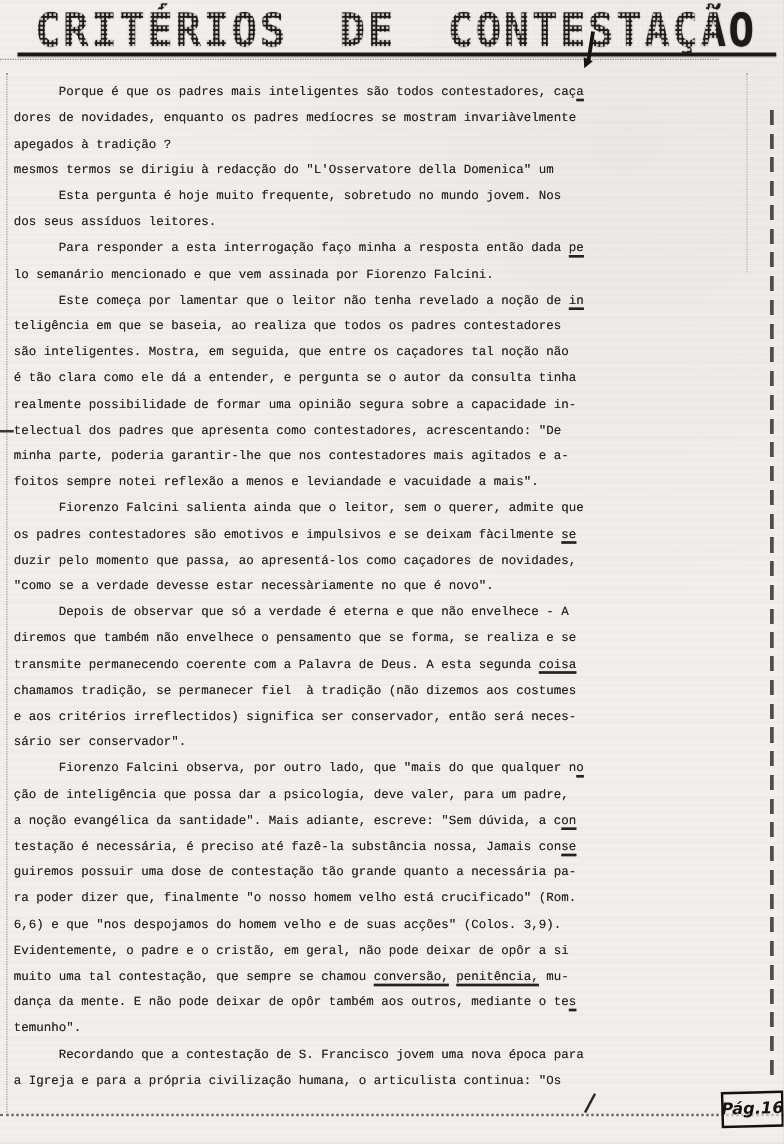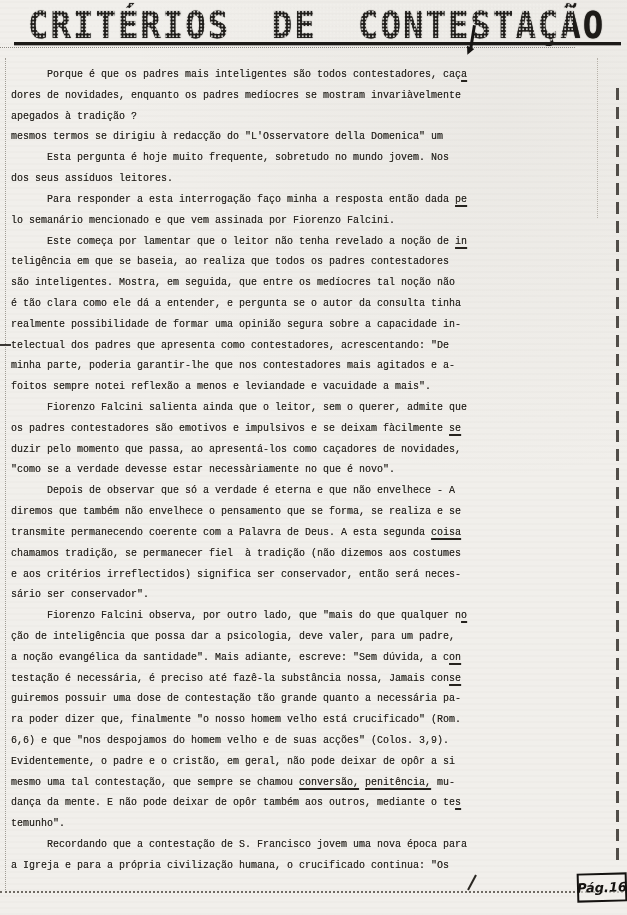--- a/index.html
+++ b/index.html
@@ -68,21 +68,21 @@
       <div class="line"><span>      Porque é que os padres mais inteligentes são todos contestadores, caç</span><span class="u">a</span></div>
       <div class="line"><span>dores de novidades, enquanto os padres medíocres se mostram invariàvelmente</span></div>
       <div class="line"><span>apegados à tradição ?</span></div>
       <div class="line"><span>mesmos termos se dirigiu à redacção do "L'Osservatore della Domenica" um</span></div>
       <div class="line"><span>      Esta pergunta é hoje muito frequente, sobretudo no mundo jovem. Nos</span></div>
       <div class="line"><span>dos seus assíduos leitores.</span></div>
       <div class="line"><span>      Para responder a esta interrogação faço minha a resposta então dada </span><span class="u">pe</span></div>
       <div class="line"><span>lo semanário mencionado e que vem assinada por Fiorenzo Falcini.</span></div>
       <div class="line"><span>      Este começa por lamentar que o leitor não tenha revelado a noção de </span><span class="u">in</span></div>
       <div class="line"><span>teligência em que se baseia, ao realiza que todos os padres contestadores</span></div>
-      <div class="line"><span>são inteligentes. Mostra, em seguida, que entre os medíocres tal noção não</span></div>
+      <div class="line"><span>são inteligentes. Mostra, em seguida, que entre os caçadores tal noção não</span></div>
       <div class="line"><span>é tão clara como ele dá a entender, e pergunta se o autor da consulta tinha</span></div>
       <div class="line"><span>realmente possibilidade de formar uma opinião segura sobre a capacidade in-</span></div>
       <div class="line"><span>telectual dos padres que apresenta como contestadores, acrescentando: "De</span></div>
       <div class="line"><span>minha parte, poderia garantir-lhe que nos contestadores mais agitados e a-</span></div>
       <div class="line"><span>foitos sempre notei reflexão a menos e leviandade e vacuidade a mais".</span></div>
       <div class="line"><span>      Fiorenzo Falcini salienta ainda que o leitor, sem o querer, admite que</span></div>
       <div class="line"><span>os padres contestadores são emotivos e impulsivos e se deixam fàcilmente </span><span class="u">se</span></div>
       <div class="line"><span>duzir pelo momento que passa, ao apresentá-los como caçadores de novidades,</span></div>
       <div class="line"><span>"como se a verdade devesse estar necessàriamente no que é novo".</span></div>
       <div class="line"><span>      Depois de observar que só a verdade é eterna e que não envelhece - A</span></div>
@@ -92,25 +92,25 @@
       <div class="line"><span>e aos critérios irreflectidos) significa ser conservador, então será neces-</span></div>
       <div class="line"><span>sário ser conservador".</span></div>
       <div class="line"><span>      Fiorenzo Falcini observa, por outro lado, que "mais do que qualquer n</span><span class="u">o</span></div>
       <div class="line"><span>ção de inteligência que possa dar a psicologia, deve valer, para um padre,</span></div>
       <div class="line"><span>a noção evangélica da santidade". Mais adiante, escreve: "Sem dúvida, a c</span><span class="u">on</span></div>
       <div class="line"><span>testação é necessária, é preciso até fazê-la substância nossa, Jamais con</span><span class="u">se</span></div>
       <div class="line"><span>guiremos possuir uma dose de contestação tão grande quanto a necessária pa-</span></div>
       <div class="line"><span>ra poder dizer que, finalmente "o nosso homem velho está crucificado" (Rom.</span></div>
       <div class="line"><span>6,6) e que "nos despojamos do homem velho e de suas acções" (Colos. 3,9).</span></div>
       <div class="line"><span>Evidentemente, o padre e o cristão, em geral, não pode deixar de opôr a si</span></div>
-      <div class="line"><span>mesmo uma tal contestação, que sempre se chamou </span><span class="u">conversão,</span><span> </span><span class="u">penitência,</span><span> mu-</span></div>
+      <div class="line"><span>muito uma tal contestação, que sempre se chamou </span><span class="u">conversão,</span><span> </span><span class="u">penitência,</span><span> mu-</span></div>
       <div class="line"><span>dança da mente. E não pode deixar de opôr também aos outros, mediante o te</span><span class="u">s</span></div>
       <div class="line"><span>temunho".</span></div>
       <div class="line"><span>      Recordando que a contestação de S. Francisco jovem uma nova época para</span></div>
-      <div class="line"><span>a Igreja e para a própria civilização humana, o crucificado continua: "Os</span></div>
+      <div class="line"><span>a Igreja e para a própria civilização humana, o articulista continua: "Os</span></div>
     </div>
 
   <div class="left-margin-line"></div>
   <div class="left-tick"></div>
   <div class="right-dash-line"></div>
   <div class="right-dot-line"></div>
   <div class="bottom-rule"></div>
   <div class="pen-scratch"></div>
 
   <div class="page-stamp">

